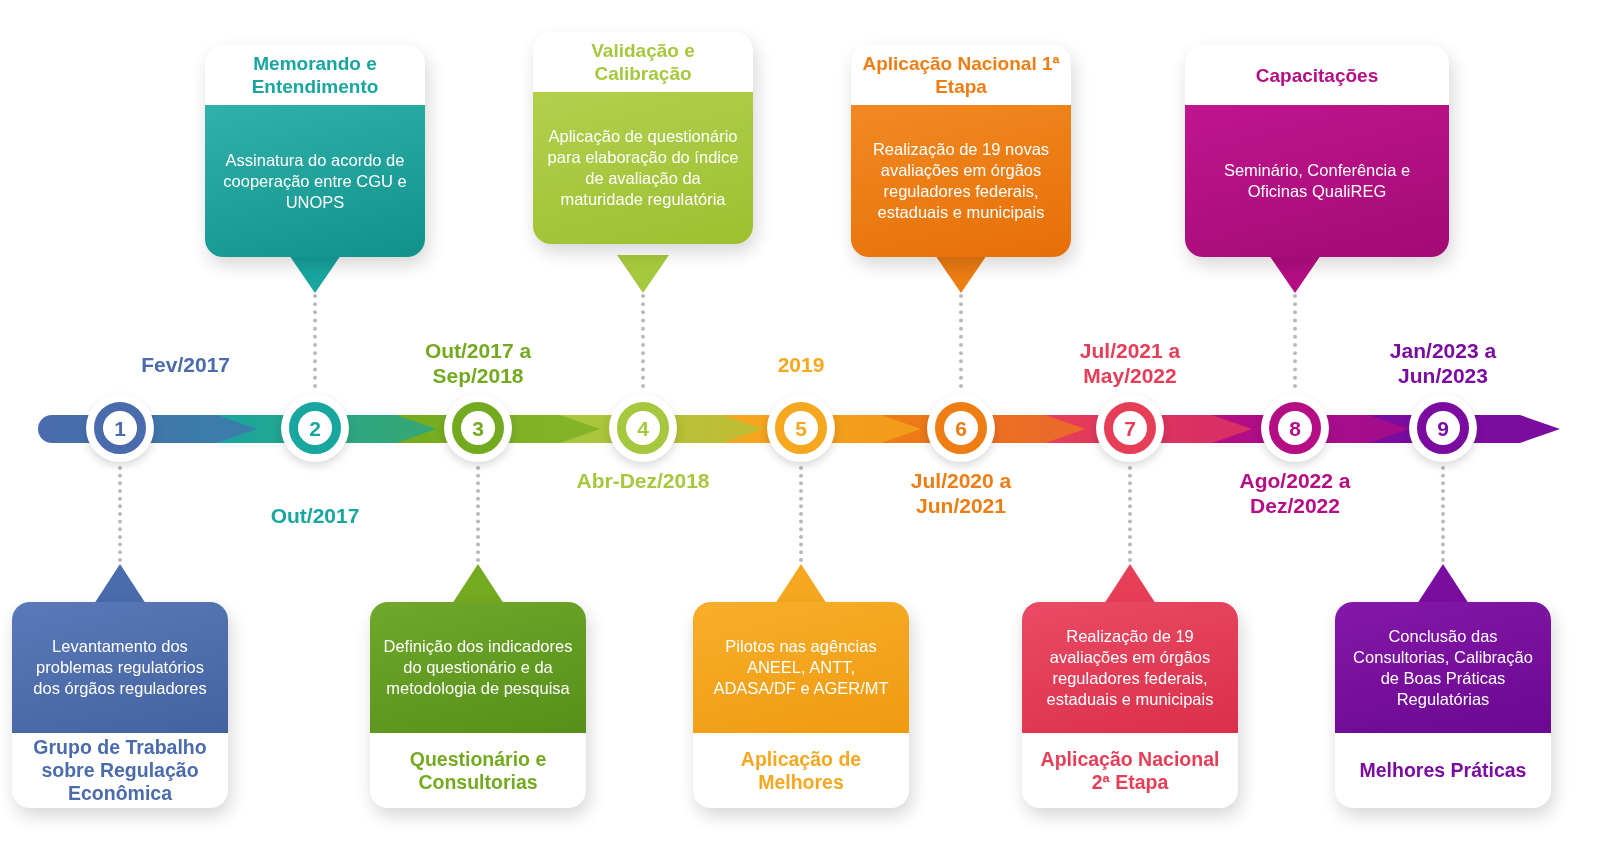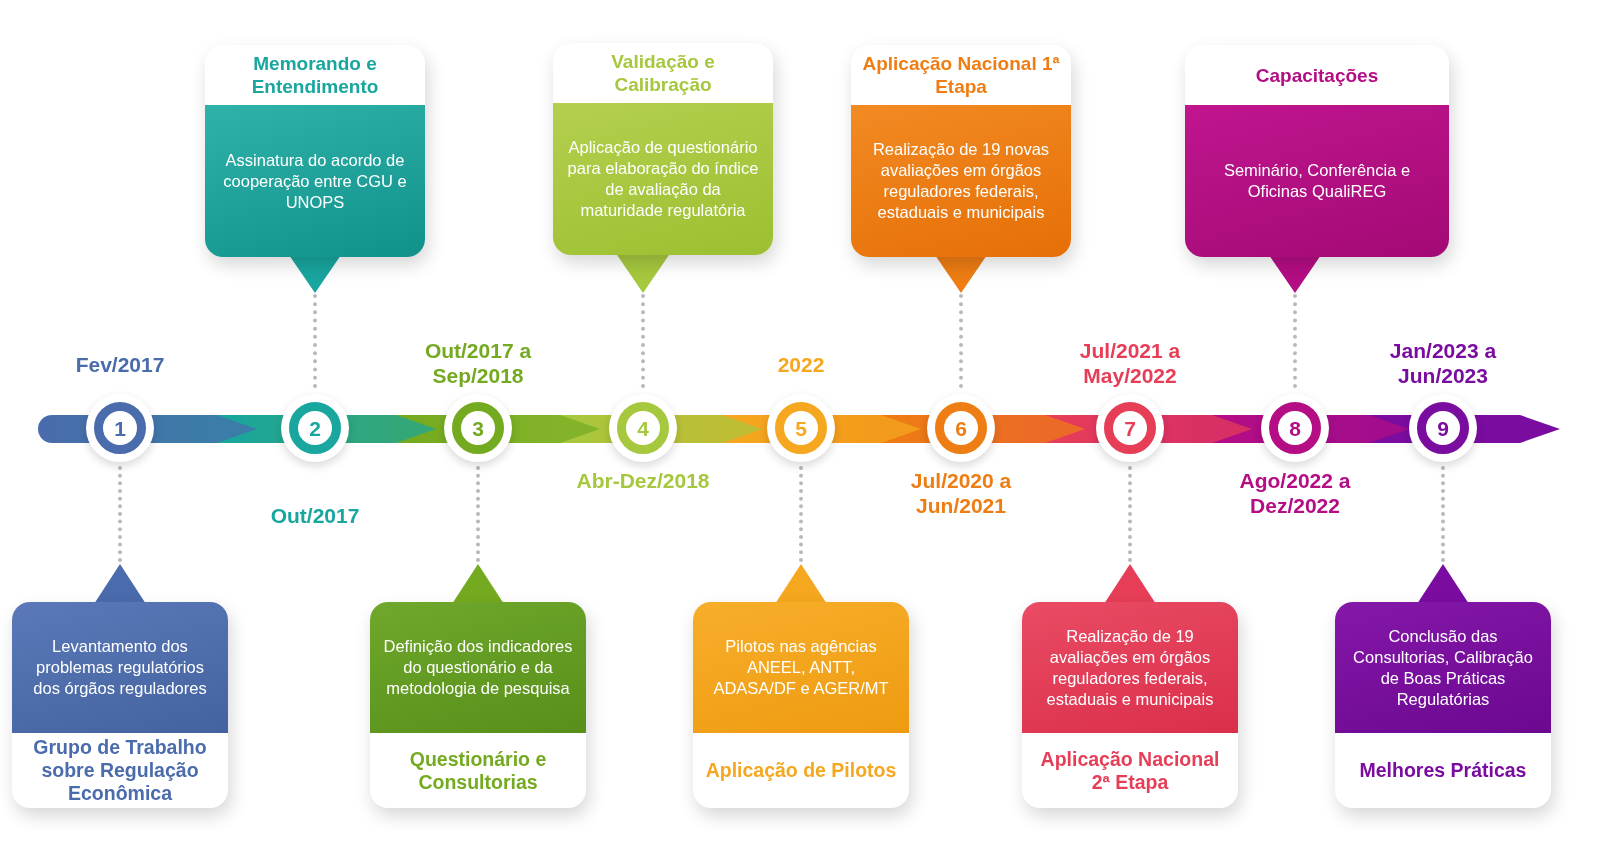--- a/index.html
+++ b/index.html
@@ -68,21 +68,21 @@
     <div class="seg" style="left: 396px; width: 164px; z-index: 17; --c: #74aa1f; --cl: #6fa82b; --cd: #578f1a; background: linear-gradient(90deg, rgb(116, 170, 31), rgb(131, 179, 40)); --cend: #83b328;"></div>
     <div class="seg" style="left: 560px; width: 162px; z-index: 16; --c: #a6c83e; --cl: #b4cf4e; --cd: #9cc031; background: linear-gradient(90deg, rgb(166, 200, 62), rgb(190, 190, 53)); --cend: #bebe35;"></div>
     <div class="seg" style="left: 722px; width: 159px; z-index: 15; --c: #f5a81f; --cl: #f8ae2b; --cd: #ee9b10; background: linear-gradient(90deg, rgb(245, 168, 31), rgb(243, 155, 27)); --cend: #f39b1b;"></div>
     <div class="seg" style="left: 881px; width: 164px; z-index: 14; --c: #ee7d13; --cl: #f28a23; --cd: #e66f06; background: linear-gradient(90deg, rgb(238, 125, 19), rgb(236, 106, 40)); --cend: #ec6a28;"></div>
     <div class="seg" style="left: 1045px; width: 167px; z-index: 13; --c: #e73e58; --cl: #ea4b64; --cd: #da2f4b; background: linear-gradient(90deg, rgb(231, 62, 88), rgb(216, 47, 101)); --cend: #d82f65;"></div>
     <div class="seg" style="left: 1212px; width: 157px; z-index: 12; --c: #b50d84; --cl: #c0158f; --cd: #a30a74; background: linear-gradient(90deg, rgb(181, 13, 132), rgb(163, 13, 140)); --cend: #a30d8c;"></div>
     <div class="seg" style="left: 1369px; width: 151px; z-index: 11; --c: #7a0da0; --cl: #8517a9; --cd: #6b0890; background: linear-gradient(90deg, rgb(122, 13, 160), rgb(122, 13, 160)); --cend: #7a0da0;"></div>
   </div>
 
   <div>
-    <div class="date" style="left: 10px; top: 352px; --c: #4a6bac; --cl: #5b79b8; --cd: #43629f;">Fev/2017</div>
+    <div class="date" style="left: 10px; top: 352px; text-align: right; --c: #4a6bac; --cl: #5b79b8; --cd: #43629f;">Fev/2017</div>
     <div class="connector" style="left:118px;top:466px;height:96px;"></div>
     <div class="node" style="left: 86px; --c: #4a6bac; --cl: #5b79b8; --cd: #43629f;">
         <div class="ring">
           <span class="num">1</span>
         </div>
       </div>
     <div class="tail up" style="left: 94px; top: 564px; --c: #4a6bac; --cl: #5b79b8; --cd: #43629f;"></div>
     <div class="card bottom" style="left: 12px; top: 602px; width: 216px; --c: #4a6bac; --cl: #5b79b8; --cd: #43629f;">
       <div class="card-body">Levantamento dos problemas regulatórios dos órgãos reguladores</div>
       <div class="card-title">Grupo de Trabalho sobre Regulação Econômica</div>
@@ -121,39 +121,39 @@
   </div>
 
   <div>
     <div class="date" style="left: 533px; top: 468px; --c: #a6c83e; --cl: #b4cf4e; --cd: #9cc031;">Abr-Dez/2018</div>
     <div class="connector" style="left:641px;top:294px;height:94px;"></div>
     <div class="node" style="left: 609px; --c: #a6c83e; --cl: #b4cf4e; --cd: #9cc031;">
         <div class="ring">
           <span class="num">4</span>
         </div>
       </div>
-    <div class="card top" style="left: 533px; top: 43px; width: 220px; margin-left: 20px; --c: #a6c83e; --cl: #b4cf4e; --cd: #9cc031;">
+    <div class="card top" style="left: 533px; top: 32px; width: 220px; --c: #a6c83e; --cl: #b4cf4e; --cd: #9cc031;">
       <div class="card-title">Validação e Calibração</div>
       <div class="card-body">Aplicação de questionário para elaboração do índice de avaliação da maturidade regulatória</div>
     </div>
     <div class="tail down" style="left: 617px; top: 255px; --c: #a6c83e; --cl: #b4cf4e; --cd: #9cc031;"></div>
   </div>
 
   <div>
-    <div class="date" style="left: 691px; top: 352px; --c: #f5a81f; --cl: #f8ae2b; --cd: #ee9b10;">2022</div>
+    <div class="date" style="left: 691px; top: 352px; --c: #f5a81f; --cl: #f8ae2b; --cd: #ee9b10;">2019</div>
     <div class="connector" style="left:799px;top:466px;height:96px;"></div>
     <div class="node" style="left: 767px; --c: #f5a81f; --cl: #f8ae2b; --cd: #ee9b10;">
         <div class="ring">
           <span class="num">5</span>
         </div>
       </div>
     <div class="tail up" style="left: 775px; top: 564px; --c: #f5a81f; --cl: #f8ae2b; --cd: #ee9b10;"></div>
     <div class="card bottom" style="left: 693px; top: 602px; width: 216px; --c: #f5a81f; --cl: #f8ae2b; --cd: #ee9b10;">
       <div class="card-body">Pilotos nas agências ANEEL, ANTT, ADASA/DF e AGER/MT</div>
-      <div class="card-title">Aplicação de Pilotos</div>
+      <div class="card-title">Aplicação de Melhores</div>
     </div>
   </div>
 
   <div>
     <div class="date" style="left: 851px; top: 468px; --c: #ee7d13; --cl: #f28a23; --cd: #e66f06;">Jul/2020 a
 Jun/2021</div>
     <div class="connector" style="left:959px;top:294px;height:94px;"></div>
     <div class="node" style="left: 927px; --c: #ee7d13; --cl: #f28a23; --cd: #e66f06;">
         <div class="ring">
           <span class="num">6</span>

